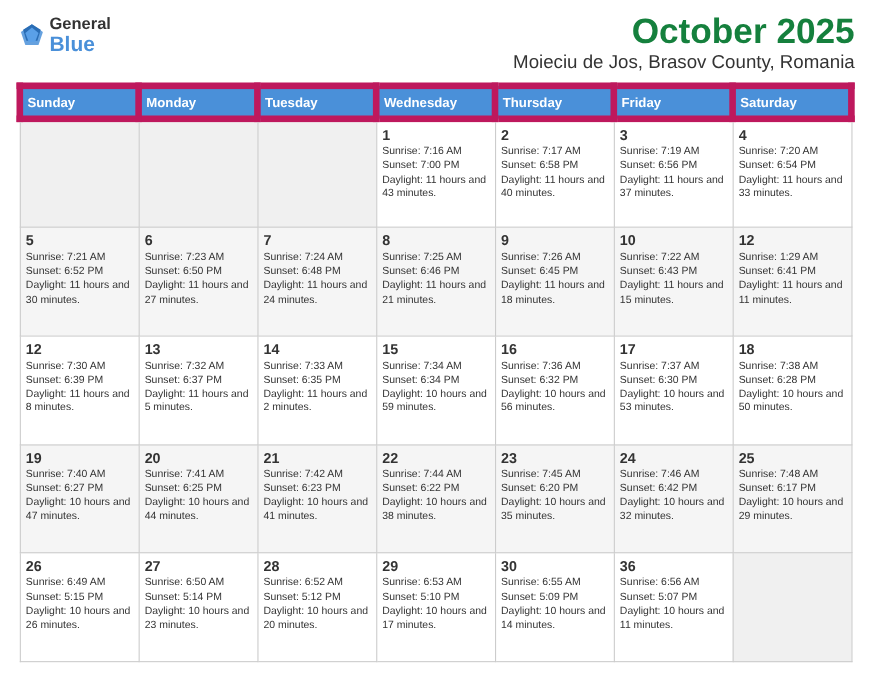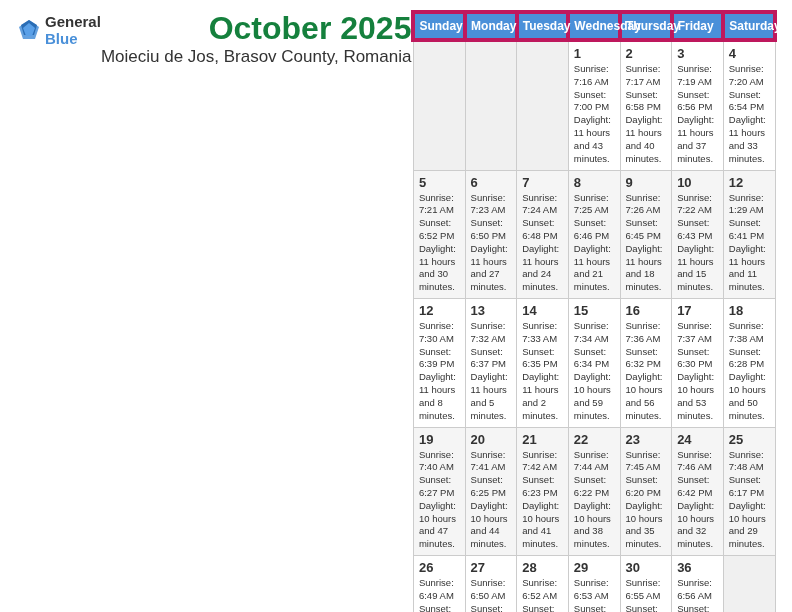--- a/index.html
+++ b/index.html
@@ -8,21 +8,21 @@
       background: #fff;
       width: 792px;
       height: 612px;
       overflow: hidden;
     }
     .page {
       width: 792px;
       height: 612px;
       padding: 10px 15px;
       display: flex;
-      flex-direction: row;
+      flex-direction: column;
     }
     .header {
       display: flex;
       justify-content: space-between;
       align-items: flex-start;
       margin-bottom: 8px;
     }
     .logo {
       display: flex;
       align-items: center;
@@ -32,21 +32,21 @@
       display: flex;
       flex-direction: column;
       line-height: 1.1;
     }
     .logo-general {
       font-size: 15px;
       font-weight: bold;
       color: #333;
     }
     .logo-blue {
-      font-size: 15px;
+      font-size: 19px;
       font-weight: bold;
       color: #4a90d9;
     }
     .logo-icon {
       width: 28px;
       height: 28px;
       margin-right: 2px;
     }
     .title-block {
       text-align: right;
@@ -66,21 +66,21 @@
       width: 100%;
       table-layout: fixed;
     }
     .calendar th {
       background: #4a90d9;
       color: #fff;
       font-size: 12px;
       font-weight: bold;
       padding: 5px 4px;
       text-align: left;
-      border: 4px solid #be185d;
+      border: 6px solid #be185d;
     }
     .calendar td {
       border: 1px solid #ccc;
       vertical-align: top;
       padding: 4px 5px;
       font-size: 10px;
       color: #333;
       background: #fff;
       height: 90px;
     }

